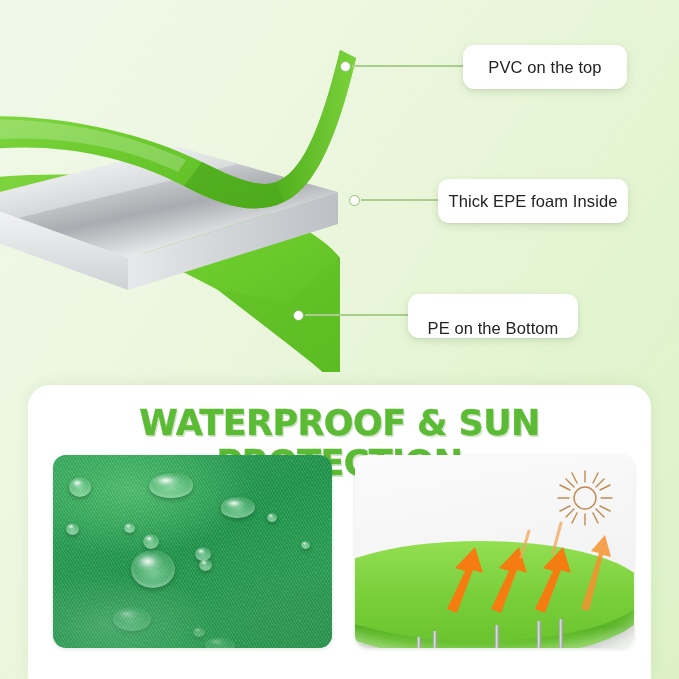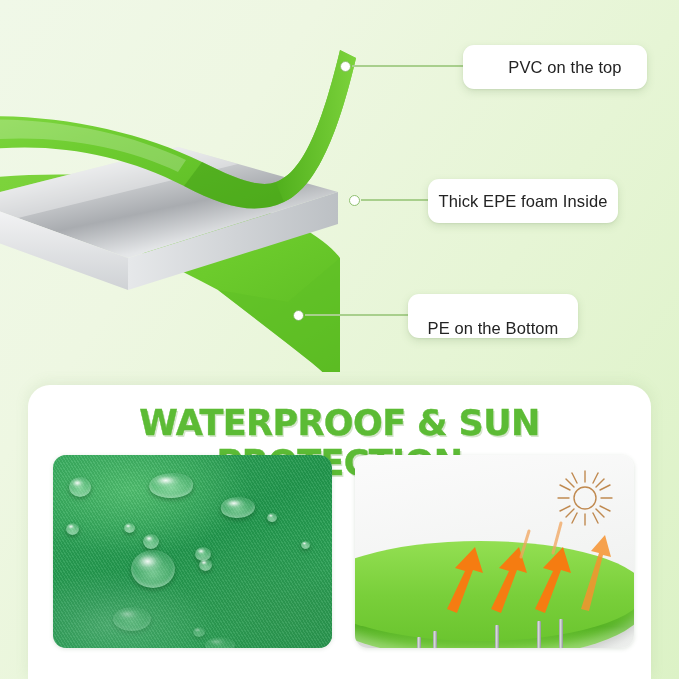--- a/index.html
+++ b/index.html
@@ -268,27 +268,27 @@
         <path d="M 352 38 L 368 46 C 346 140 322 178 296 190 L 288 170 C 310 162 330 130 352 38 Z" fill="url(#gTopSheetEdge)" opacity="0.9"></path>
 
         <path d="M 214 150 C 250 168 272 176 288 170 L 296 190 C 268 203 238 196 196 174 Z" fill="#3f9a14" opacity="0.45"></path>
 
         <path d="M -20 108 C 60 104 140 120 198 148 L 190 160 C 132 132 55 120 -20 130 Z" fill="#ffffff" opacity="0.22"></path>
       </g>
     </svg>
 
     <div class="conn-dot" style="left:340px; top:61px;"></div>
     <div class="connector" style="left:352px; top:65px; width:112px;"></div>
-    <div class="callout" style="left:463px; top:45px; width:164px; height:44px;padding-left:20px;">
+    <div class="callout" style="left:463px; top:45px; width:164px; height:44px;">
       <span>PVC on the top</span>
     </div>
 
     <div class="conn-dot" style="left:349px; top:195px;"></div>
     <div class="connector" style="left:361px; top:199px; width:78px;"></div>
-    <div class="callout" style="left:428px; top:179px; width:190px; height:44px;">
+    <div class="callout" style="left:438px; top:179px; width:190px; height:44px;">
       <span>Thick EPE foam Inside</span>
     </div>
 
     <div class="conn-dot filled" style="left:293px; top:310px;"></div>
     <div class="connector" style="left:305px; top:314px; width:104px;"></div>
     <div class="callout" style="left:408px; top:294px; width:170px; height:44px;align-items:flex-end;">
       <span>PE on the Bottom</span>
     </div>
   </div>
 

